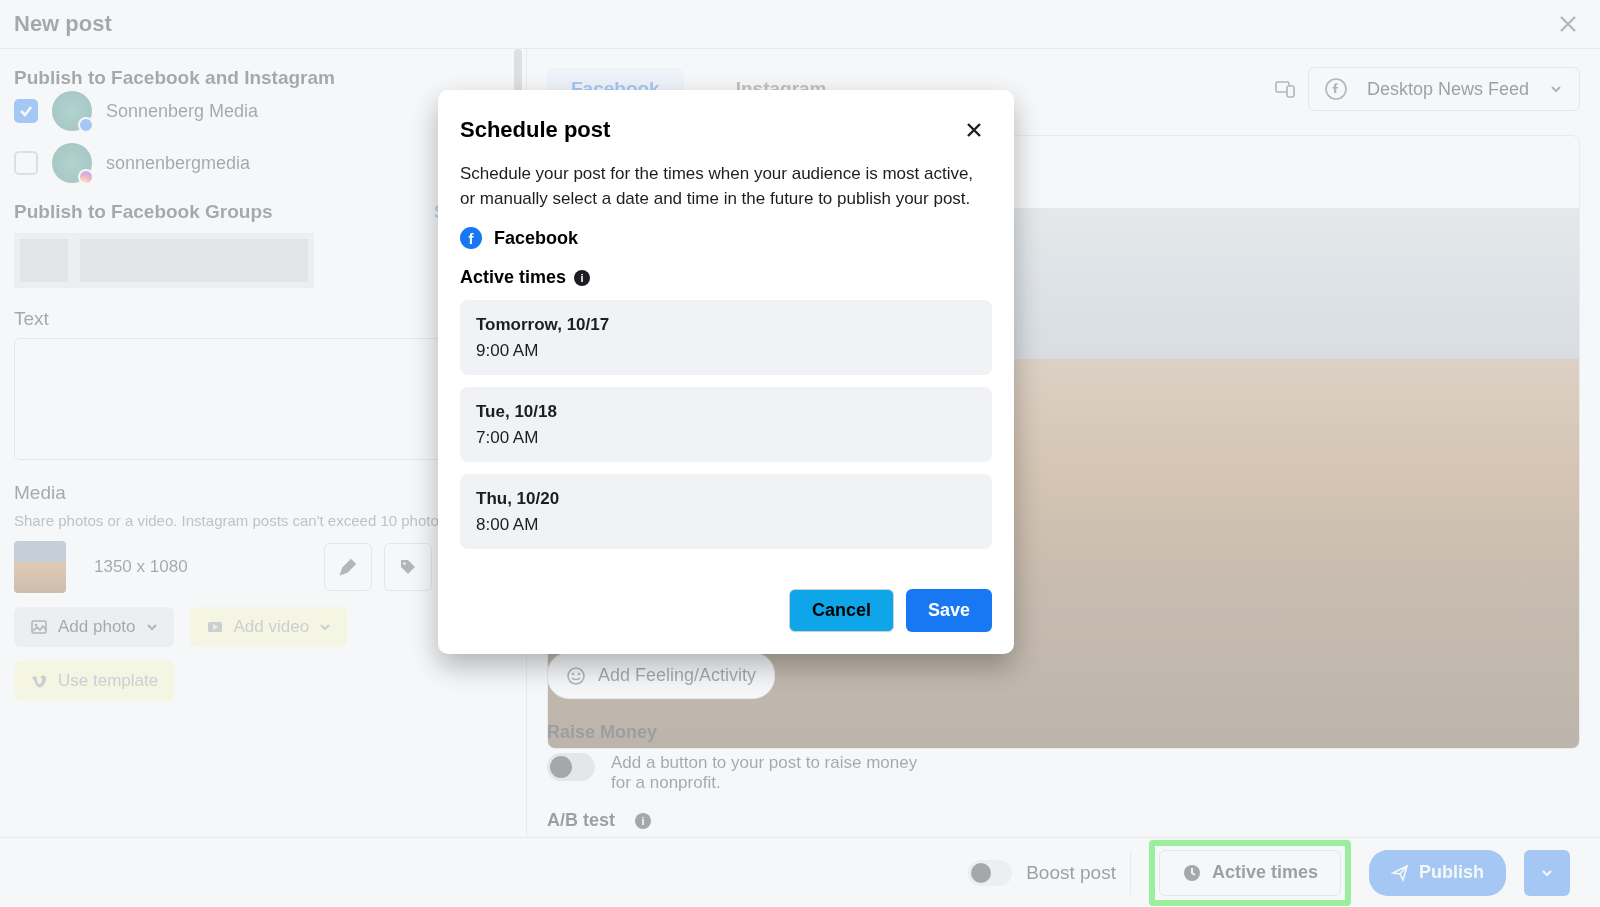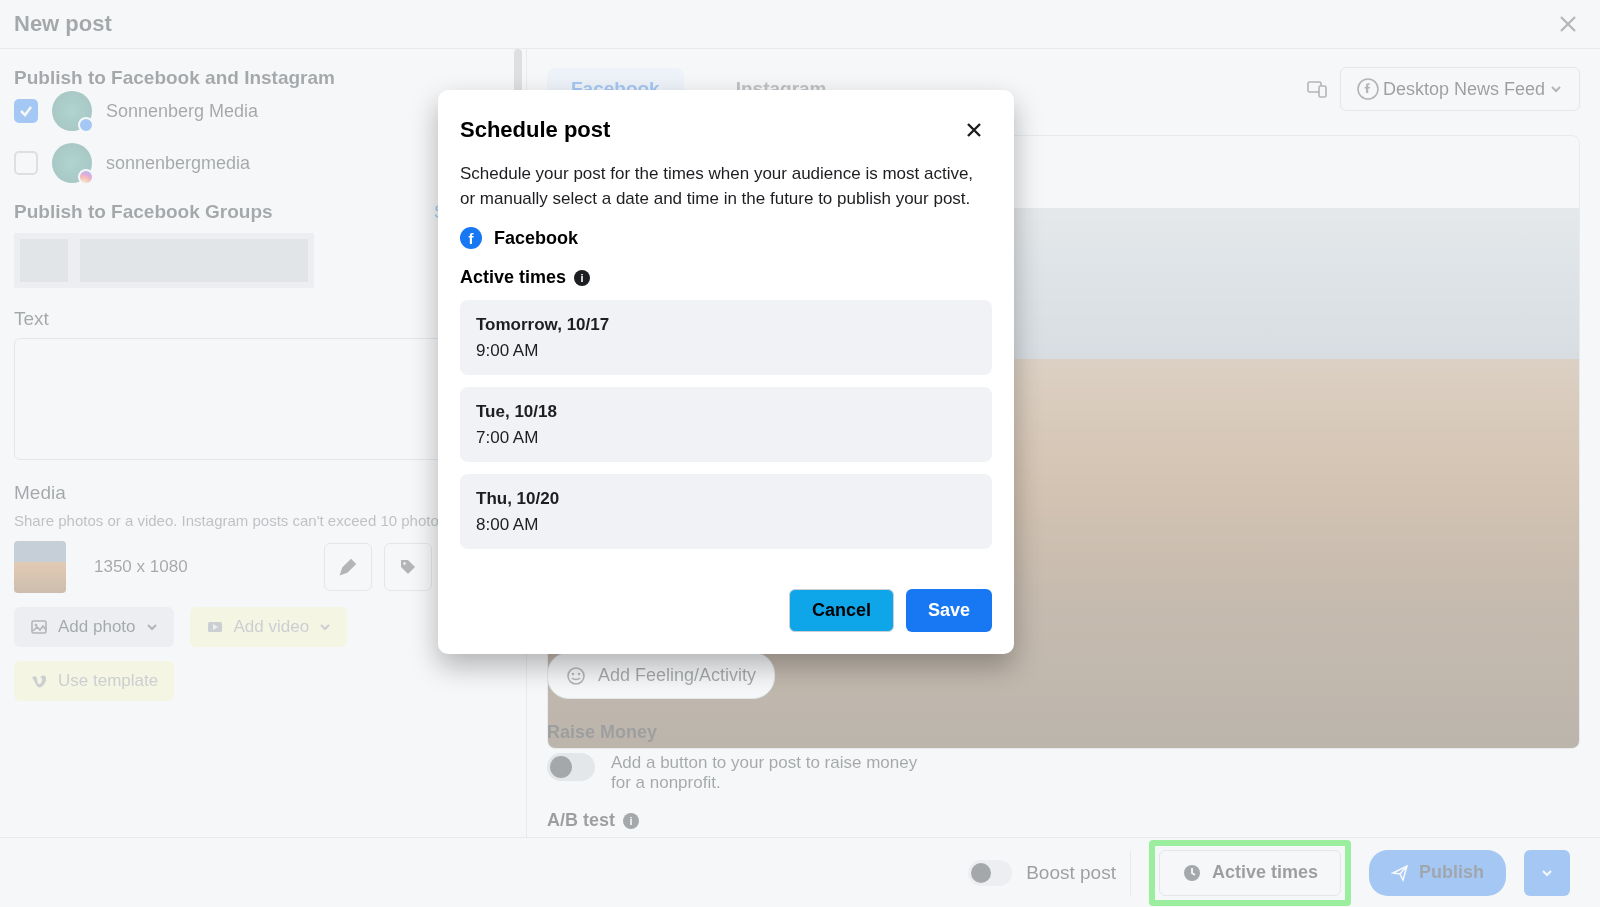--- a/index.html
+++ b/index.html
@@ -32,44 +32,44 @@
 .thumb { width: 52px; height: 52px; background: linear-gradient(to bottom, #7a8ba0 40%, #c9803c 40%, #8a5a2c); border-radius: 4px; }
 .dims { font-size: 17px; color: #1c1e21; margin-left: 8px; }
 .icon-btn { width: 48px; height: 48px; border: 1px solid #ccd0d5; border-radius: 6px; display: flex; align-items: center; justify-content: center; background: #fff; color: #444; }
 .icon-btn-row { display: flex; gap: 12px; margin-left: auto; margin-right: 20px;}
 .pill-btn { display: flex; align-items: center; gap: 10px; padding: 10px 16px; border-radius: 6px; background: #e4e6eb; font-size: 17px; color: #1c1e21; border: none; }
 .pill-btn.muted { background: #fef9c3; color: #8a8d91; }
 .pill-row { display: flex; gap: 16px; margin-top: 14px; }
 .tabs { display: flex; gap: 28px; }
 .tab { padding: 10px 24px; font-size: 19px; font-weight: 600; color: #65676b; border-radius: 8px; }
 .tab.active { background: #e7f3ff; color: #1877f2; }
-.preview-sel { margin-left: auto; border: 1px solid #ccd0d5; border-radius: 6px; padding: 10px 16px; display: flex; align-items: center; gap: 4px; font-size: 18px; }
+.preview-sel { margin-left: auto; border: 1px solid #ccd0d5; border-radius: 6px; padding: 10px 16px; display: flex; align-items: center; gap: 20px; font-size: 18px; }
 .mid-header { display: flex; align-items: center; gap: 12px; }
 .preview-card { margin-top: 24px; border: 1px solid #dadde1; border-radius: 8px; overflow: hidden; background: #fff; }
 .card-head { display: flex; align-items: center; gap: 12px; padding: 14px; }
 .card-head .avatar { width: 44px; height: 44px; }
 .card-name { font-size: 18px; font-weight: 600; }
 .card-meta { font-size: 15px; color: #65676b; display: flex; align-items: center; gap: 6px; }
 .card-img { height: 540px; background: linear-gradient(to bottom, #d0d5da 0%, #aab5c0 28%, #b8916c 28%, #a06e3a 50%, #7d5530 70%, #5c4326 100%); }
 .feel-btn { display: inline-flex; align-items: center; gap: 12px; padding: 12px 18px; border: 1px solid #ccd0d5; border-radius: 22px; font-size: 18px; color: #1c1e21; background: #fff; }
 .raise { margin-top: 26px; }
 .raise h3 { font-size: 18px; font-weight: 600; }
 .raise-row { display: flex; gap: 16px; margin-top: 10px; align-items: flex-start; }
 .toggle { width: 48px; height: 28px; background: #ccd0d5; border-radius: 14px; position: relative; flex-shrink: 0; }
 .toggle .knob { width: 22px; height: 22px; background: #1c1e21; border-radius: 50%; position: absolute; left: 3px; top: 3px; }
 .raise-text { font-size: 17px; color: #1c1e21; max-width: 320px; }
-.abtest { margin-top: 22px; font-size: 18px; font-weight: 600; display: flex; gap: 8px; align-items: center; }
+.abtest { margin-top: 22px; font-size: 18px; font-weight: 600; display: flex; gap: 20px; align-items: center; }
 .bottombar { height: 70px; border-top: 1px solid #dadde1; display: flex; align-items: center; justify-content: flex-end; padding: 0 30px; gap: 18px; background: #fff; position: absolute; bottom: 0; left: 0; right: 0; }
 .boost-row { display: flex; align-items: center; gap: 14px; padding-right: 14px; border-right: 1px solid #dadde1; height: 44px;}
 .boost-toggle { width: 44px; height: 26px; background: #e4e6eb; border-radius: 13px; position: relative; }
 .boost-toggle .knob { width: 20px; height: 20px; background: #1c1e21; border-radius: 50%; position: absolute; left: 3px; top: 3px; }
 .boost-label { font-size: 19px; }
 .bt-btn { height: 46px; padding: 0 22px; border-radius: 6px; font-size: 18px; font-weight: 600; display: flex; align-items: center; gap: 10px; border: none; }
 .bt-white { background: #fff; border: 1px solid #ccd0d5; }
-.bt-blue { background: #1877f2; color: #0f172a; border-radius: 19px; }
+.bt-blue { background: #1877f2; color: #ffffff; border-radius: 19px; }
 .bt-blue-sm { background: #1877f2; color: #fff; width: 46px; padding: 0; justify-content: center; }
 .highlight-box { border: 6px solid #00e600; border-radius: 4px; padding: 4px; }
 .overlay { position: absolute; inset: 0; background: rgba(240,242,245,0.65); z-index: 10; }
 .modal { position: absolute; left: 438px; top: 90px; width: 576px; background: #fff; border-radius: 10px; box-shadow: 0 12px 28px rgba(0,0,0,0.28); z-index: 20; padding: 22px; }
 .modal-head { display: flex; justify-content: space-between; align-items: center; }
 .modal-title { font-size: 22px; font-weight: 700; }
 .modal-desc { font-size: 17px; color: #1c1e21; margin-top: 14px; line-height: 1.45; }
 .platform-row { display: flex; align-items: center; gap: 12px; margin-top: 16px; font-size: 18px; font-weight: 600; }
 .fb-circle { width: 22px; height: 22px; background: #1877f2; border-radius: 50%; display: flex; align-items: center; justify-content: center; color: #fff; font-weight: 900; font-size: 15px; }
 .dt-row { display: flex; border: 1px solid #ccd0d5; border-radius: 6px; margin-top: 12px; overflow: hidden; }

